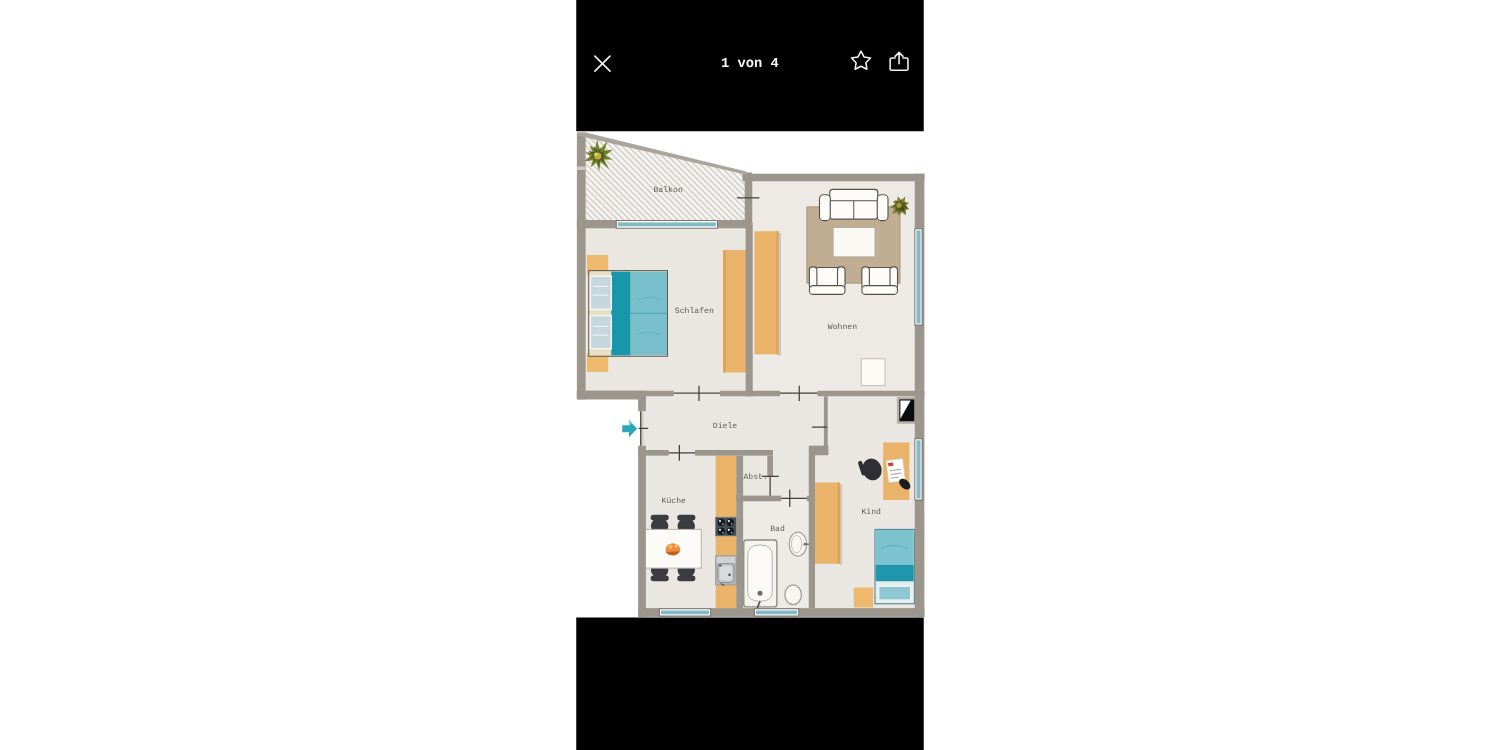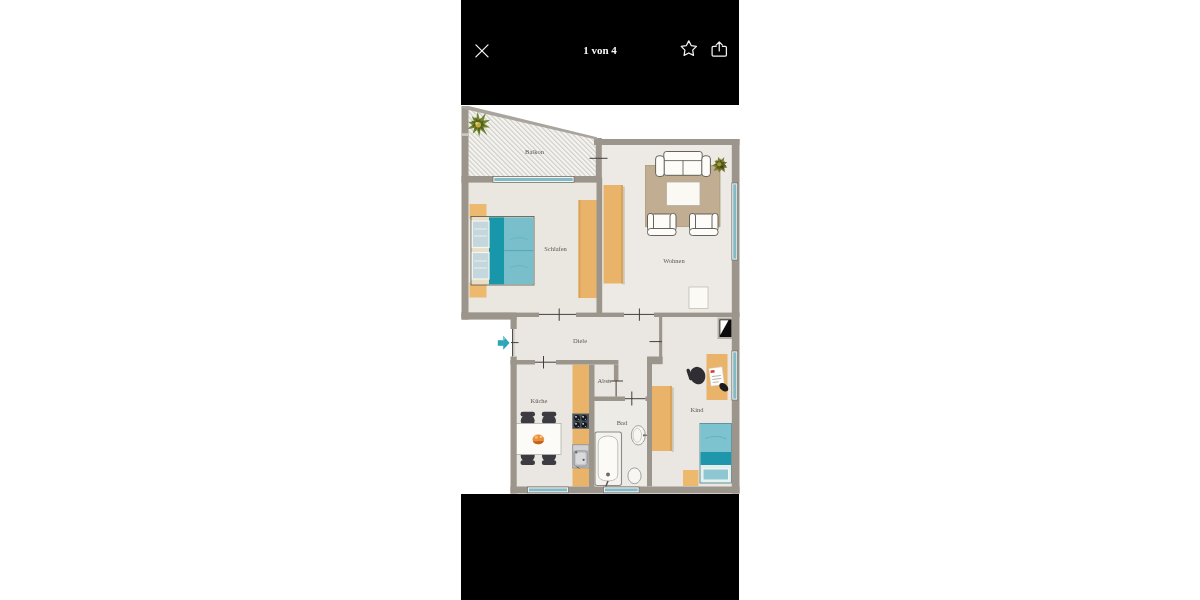--- a/index.html
+++ b/index.html
@@ -1,17 +1,17 @@
 <!DOCTYPE html>
 <html><head>
 <meta charset="utf-8">
 <style>
   html,body{margin:0;padding:0;background:#fff;}
   #canvas{position:relative;width:1200px;height:600px;background:#ffffff;overflow:hidden;
-          font-family:Liberation Serif, serif;}
+          font-family:Liberation Mono, monospace;}
   .bar{position:absolute;left:461px;width:278px;background:#000;}
 </style>
 </head>
 <body>
 <div id="canvas">
 
   <div class="bar" style="top:0;height:105px;"></div>
 
   <div class="bar" style="top:494px;height:106px;"></div>
 

